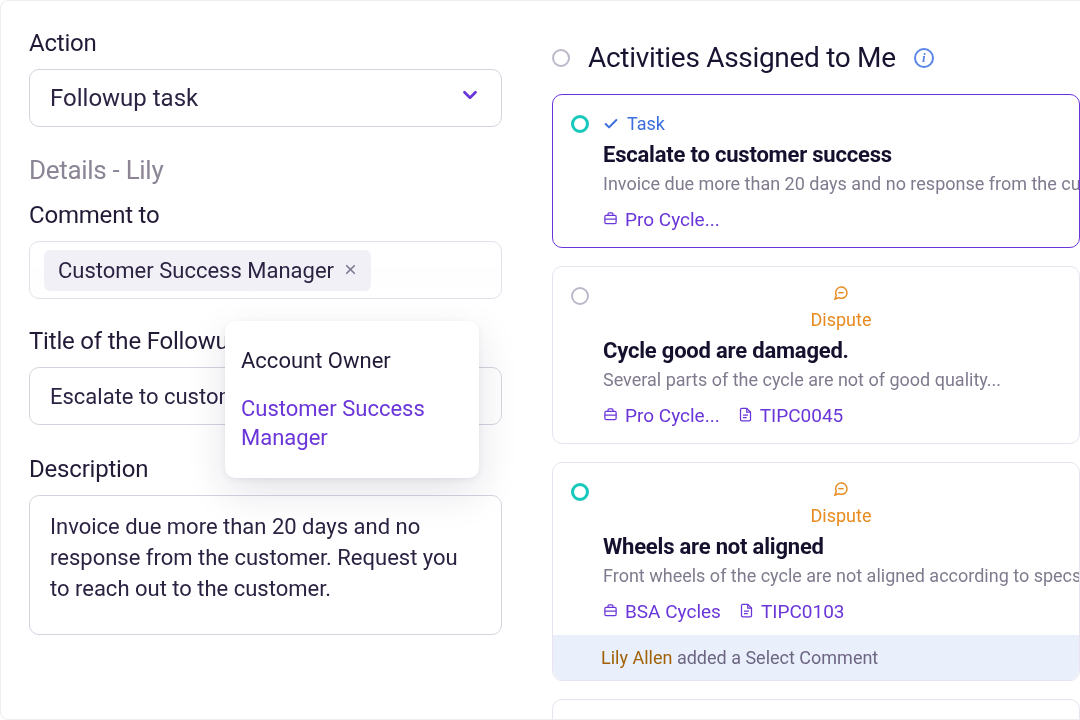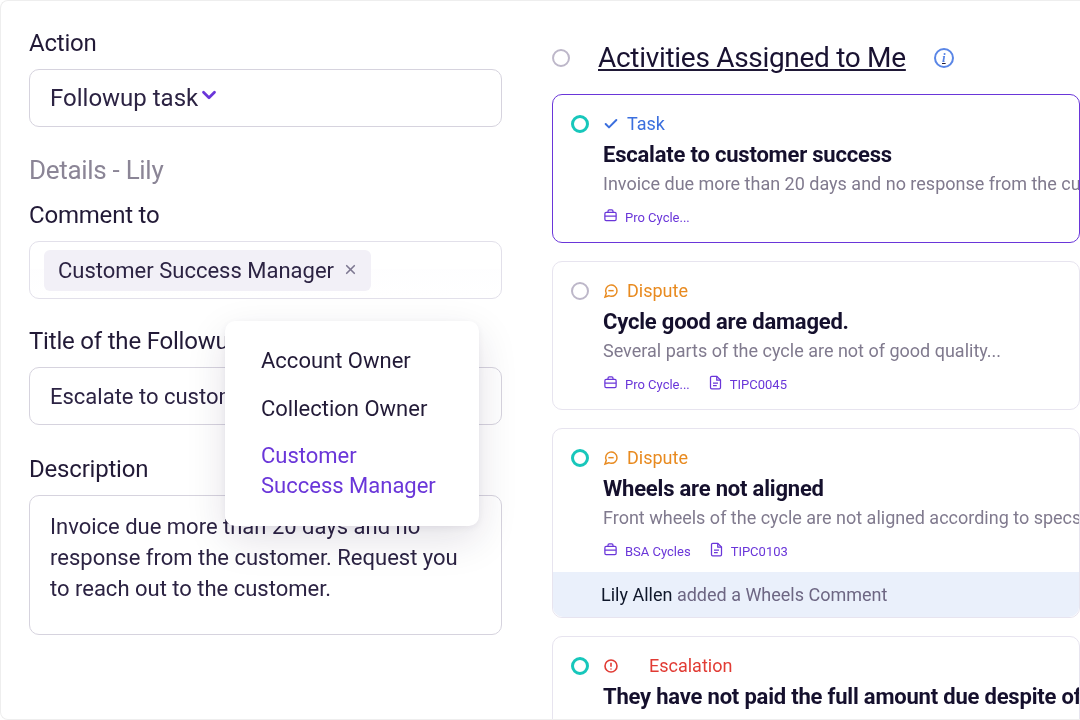--- a/index.html
+++ b/index.html
@@ -44,21 +44,21 @@
     color: #8b8596;
     margin: 28px 0 16px 0;
     letter-spacing: -0.3px;
   }
   .select-box {
     border: 1.5px solid #d6d3de;
     border-radius: 10px;
     height: 58px;
     display: flex;
     align-items: center;
-    justify-content: flex-start;
+    justify-content: space-between;
     padding: 0 20px;
     font-size: 24px;
     color: #2c2343;
   }
   .chevron {
     color: #6a36d9;
   }
   .chevron svg { width: 22px; height: 22px; }
   .chip-row {
     border: 1.5px solid #e2e0ea;
@@ -114,36 +114,35 @@
     left: 224px;
     top: 320px;
     width: 254px;
     background: #fff;
     border-radius: 10px;
     box-shadow: 0 14px 40px rgba(30,20,60,0.12), 0 2px 6px rgba(30,20,60,0.06);
     padding: 16px 0;
     z-index: 50;
   }
   .dropdown-item {
-    padding: 9px 36px;
+    padding: 9px 16px;
     font-size: 22px;
     color: #221a37;
     cursor: pointer;
     line-height: 1.35;
   }
   .dropdown-item.selected {
     color: #6a36d9;
   }
   
   .right-header {
     display: flex;
     align-items: center;
-    gap: 28px;
+    gap: 18px;
     margin-bottom: 20px;
-    text-decoration: underline;
   }
   .radio-circle {
     width: 18px;
     height: 18px;
     border: 2.5px solid #bdb7c9;
     border-radius: 50%;
     flex-shrink: 0;
   }
   .radio-circle.active {
     border-color: #17c7bb;
@@ -185,21 +184,21 @@
     top: 20px;
   }
   .tag-row {
     display: flex;
     align-items: center;
     gap: 8px;
     margin-bottom: 8px;
     font-size: 18px;
   }
   .tag-task { color: #3b6fde; }
-  .tag-dispute { color: #e88a1f; }
+  .tag-dispute { color: #e88a1f; flex-direction: column; }
   .tag-escalation { color: #e13b34; gap: 30px; }
   .tag-icon { display: inline-flex; }
   .tag-icon svg { width: 16px; height: 16px; }
   .card-title {
     font-size: 22px;
     font-weight: 700;
     color: #15102d;
     margin-bottom: 6px;
     letter-spacing: -0.2px;
     white-space: nowrap;
@@ -209,34 +208,34 @@
     font-size: 18px;
     color: #807a8e;
     margin-bottom: 14px;
     white-space: nowrap;
     overflow: hidden;
   }
   .meta-row {
     display: flex;
     align-items: flex-start;
     gap: 18px;
-    font-size: 13px;
+    font-size: 19px;
     color: #6a36d9;
   }
   .meta-item { display: flex; align-items: center; gap: 7px; }
   .meta-icon svg { width: 15px; height: 15px; }
   .comment-strip {
     background: #eaf0fb;
     margin: 12px -0px -16px -50px;
     padding: 12px 20px 12px 48px;
     font-size: 18px;
     color: #6d6683;
     border-radius: 0 0 10px 10px;
   }
-  .comment-strip .user { color: #0f172a; }
+  .comment-strip .user { color: #a16207; }
   
   .fade-mask {
     position:absolute;
     left:0; top:0; bottom:0; width:24px;
     background: linear-gradient(to right, rgba(255,255,255,1), rgba(255,255,255,0));
     pointer-events:none;
   }
 </style>
 </head>
 <body>
@@ -275,21 +274,20 @@
       <span style="overflow:hidden;white-space:nowrap;text-overflow:clip;max-width:180px">Escalate to customer success</span>
     </div>
 
     <div class="label" style="margin-top:30px">Description</div>
     <div class="textarea-box">
       <span>Invoice due more than 20 days and no response from the customer. Request you to reach out to the customer.</span>
     </div>
 
     <div class="dropdown" id="dropdown">
         <div class="dropdown-item">Account Owner</div>
-        <div class="dropdown-item">Collection Owner</div>
         <div class="dropdown-item selected">Customer Success Manager</div>
       </div>
   </div>
 
   <div class="right">
     <div class="fade-mask"></div>
 
     <div class="right-header">
       <span class="radio-circle"></span>
       <span class="right-title">Activities Assigned to Me</span>
@@ -378,21 +376,21 @@
             <span class="meta-item">
               <span class="meta-icon"><svg viewBox="0 0 24 24" fill="none" stroke="currentColor" stroke-width="2">
                   <path d="M14 2H6a2 2 0 0 0-2 2v16a2 2 0 0 0 2 2h12a2 2 0 0 0 2-2V8z"></path>
                   <polyline points="14 2 14 8 20 8"></polyline>
                   <line x1="8" y1="13" x2="16" y2="13"></line>
                   <line x1="8" y1="17" x2="14" y2="17"></line>
                 </svg></span>
               <span>TIPC0103</span>
             </span>
           </div>
-          <div class="comment-strip"><span class="user">Lily Allen</span><span> added a Wheels Comment</span></div>
+          <div class="comment-strip"><span class="user">Lily Allen</span><span> added a Select Comment</span></div>
         </div>
         <div class="card">
           <span class="radio-circle active"></span>
           <div class="tag-row tag-escalation">
             <span class="tag-icon">
               <svg viewBox="0 0 24 24" fill="none" stroke="currentColor" stroke-width="2.4">
                 <circle cx="12" cy="12" r="9"></circle>
                 <line x1="12" y1="7" x2="12" y2="13"></line>
                 <circle cx="12" cy="16.5" r="1.1" fill="currentColor" stroke="none"></circle>
               </svg>

